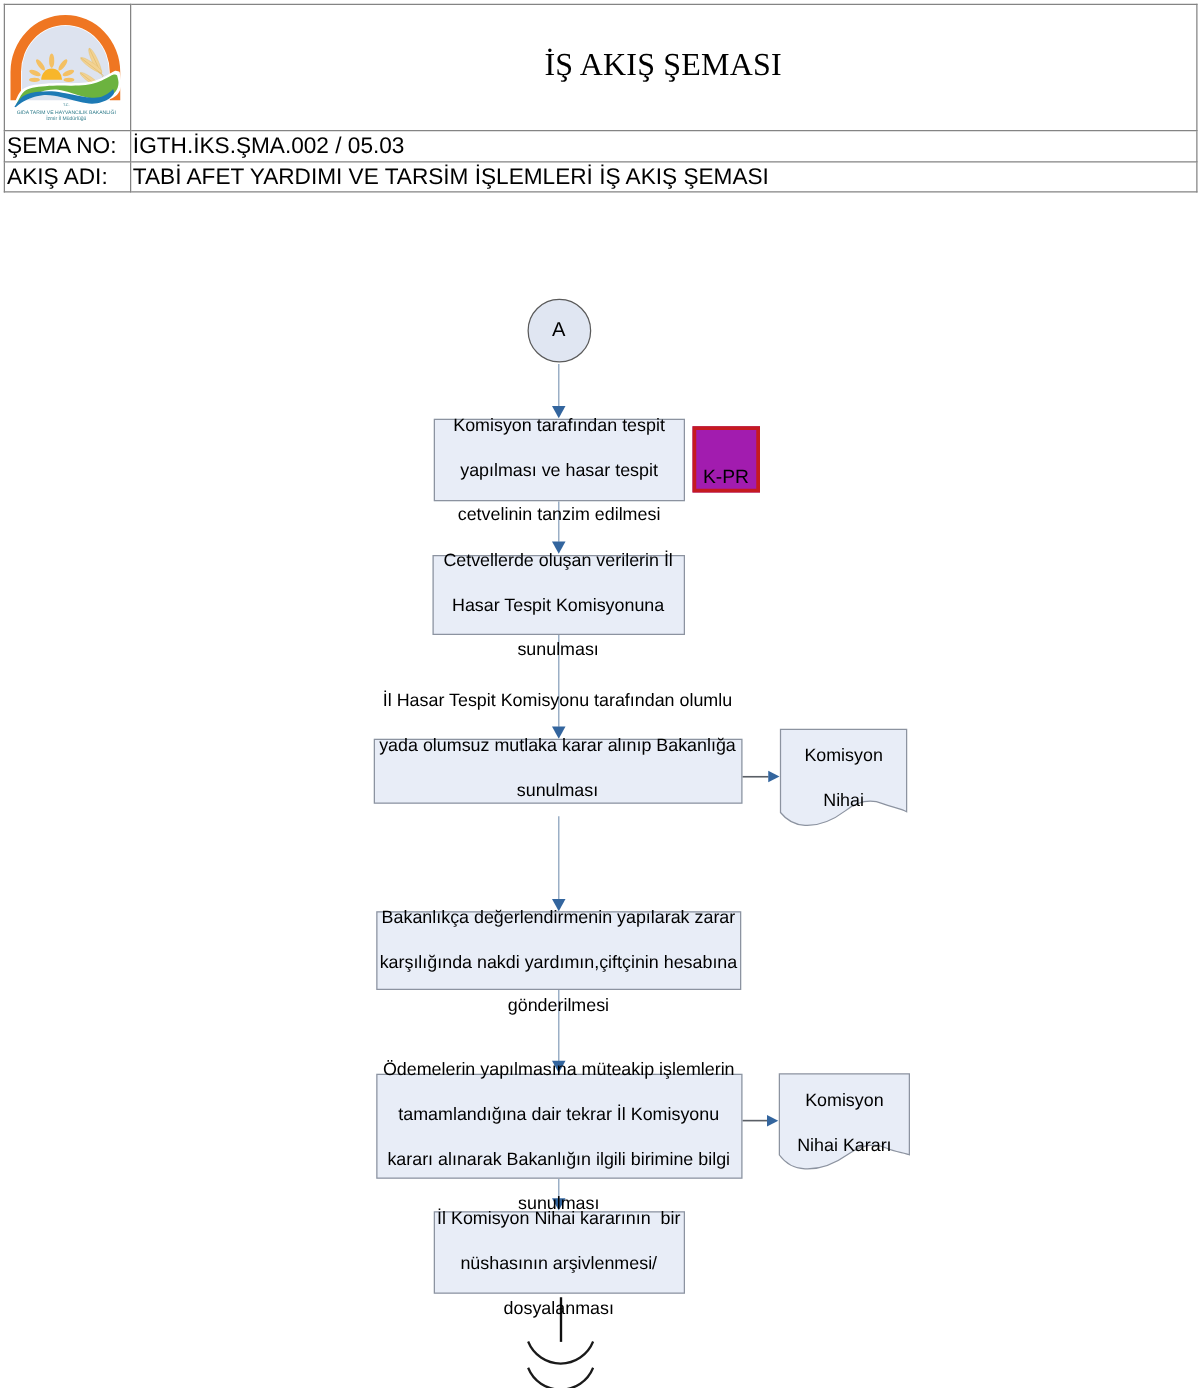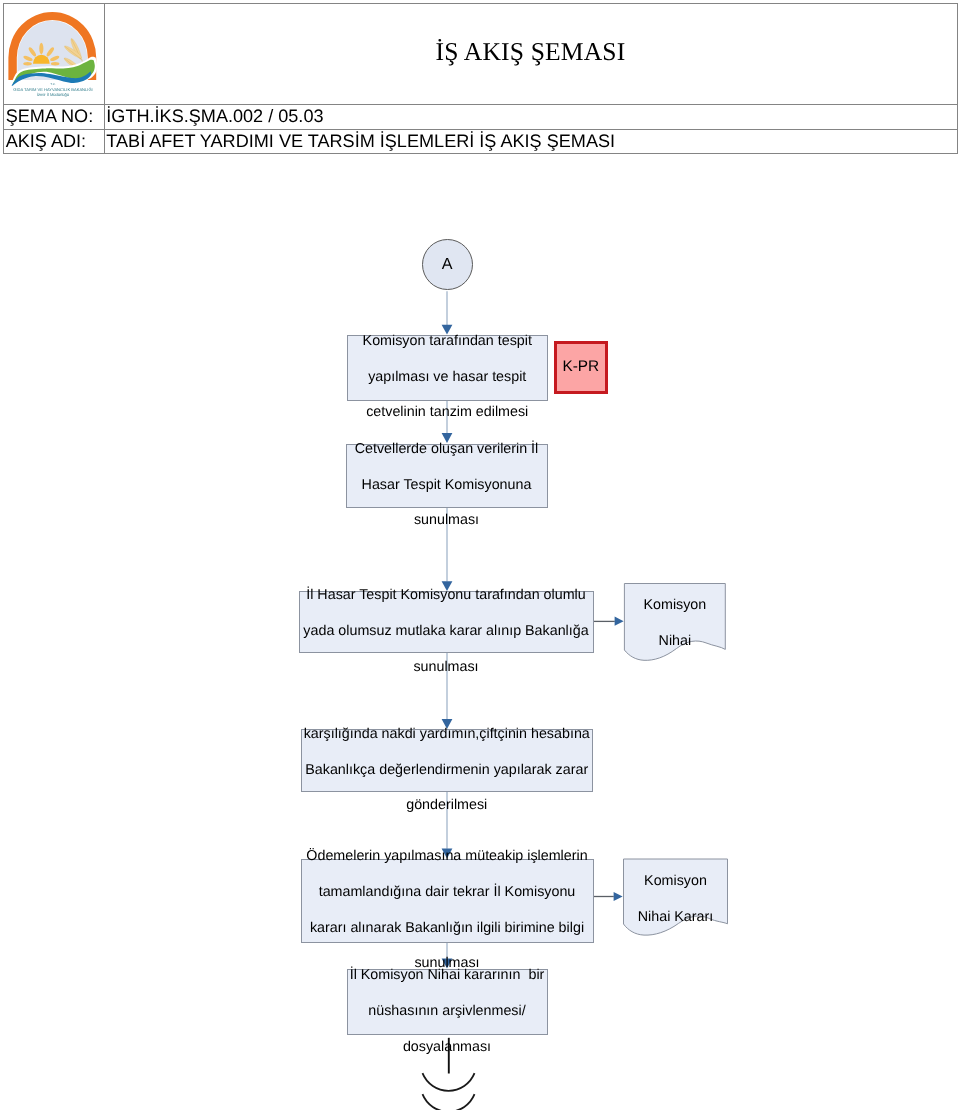--- a/index.html
+++ b/index.html
@@ -27,21 +27,21 @@
   
   .flow{position:absolute;left:0;top:0;width:960px;height:1110px;}
   .node{position:absolute;box-sizing:border-box;
         background:#E8EDF7;border:1px solid #8C93A0;
         display:flex;align-items:center;justify-content:center;
         text-align:center;font-size:14.3px;line-height:16.9px;color:#000;}
   .node span{display:block;padding:0;}
   .node span>div{white-space:pre;margin-top:19px;}
   .circ{border-radius:50%;background:#E0E6F2;border:1px solid #5a5a5a;
         font-size:16.1px;}
-  .kpr{background:#fca5a5;border:3.2px solid #C51A20;font-size:15.4px;}
+  .kpr{background:#a21caf;border:3.2px solid #C51A20;font-size:15.4px;align-items:flex-end;}
   .docnode{background:transparent;border:none;justify-content:center;}
   .docnode .doctxt{position:relative;z-index:2;}
   svg.lines{position:absolute;left:0;top:0;width:960px;height:1110px;overflow:visible;}
 </style>
 </head>
 <body>
 
 <div class="page">
 
   <table class="hdr">
@@ -149,32 +149,32 @@
     </div>
 
     <div class="node" style="left:345.5px;top:443.5px;width:202px;height:64px;">
       <span>
           <div>Cetvellerde oluşan verilerin İl</div>
           <div>Hasar Tespit Komisyonuna</div>
           <div>sunulması</div>
         </span>
     </div>
 
-    <div class="node" style="left:298.5px;top:591px;width:295px;height:62px;">
+    <div class="node" style="left:298.5px;top:591px;width:295px;height:52px;align-items:flex-end;">
       <span>
           <div>İl Hasar Tespit Komisyonu tarafından olumlu</div>
           <div>yada olumsuz mutlaka karar alınıp Bakanlığa</div>
           <div>sunulması</div>
         </span>
     </div>
 
     <div class="node" style="left:300.5px;top:729px;width:292.5px;height:63px;">
       <span>
+          <div>Bakanlıkça değerlendirmenin yapılarak zarar</div>
           <div>karşılığında nakdi yardımın,çiftçinin hesabına</div>
-          <div>Bakanlıkça değerlendirmenin yapılarak zarar</div>
           <div>gönderilmesi</div>
         </span>
     </div>
 
     <div class="node" style="left:300.5px;top:858.5px;width:293px;height:84px;">
       <span>
           <div>Ödemelerin yapılmasına müteakip işlemlerin</div>
           <div>tamamlandığına dair tekrar İl Komisyonu</div>
           <div>kararı alınarak Bakanlığın ilgili birimine bilgi</div>
           <div>sunulması</div>

